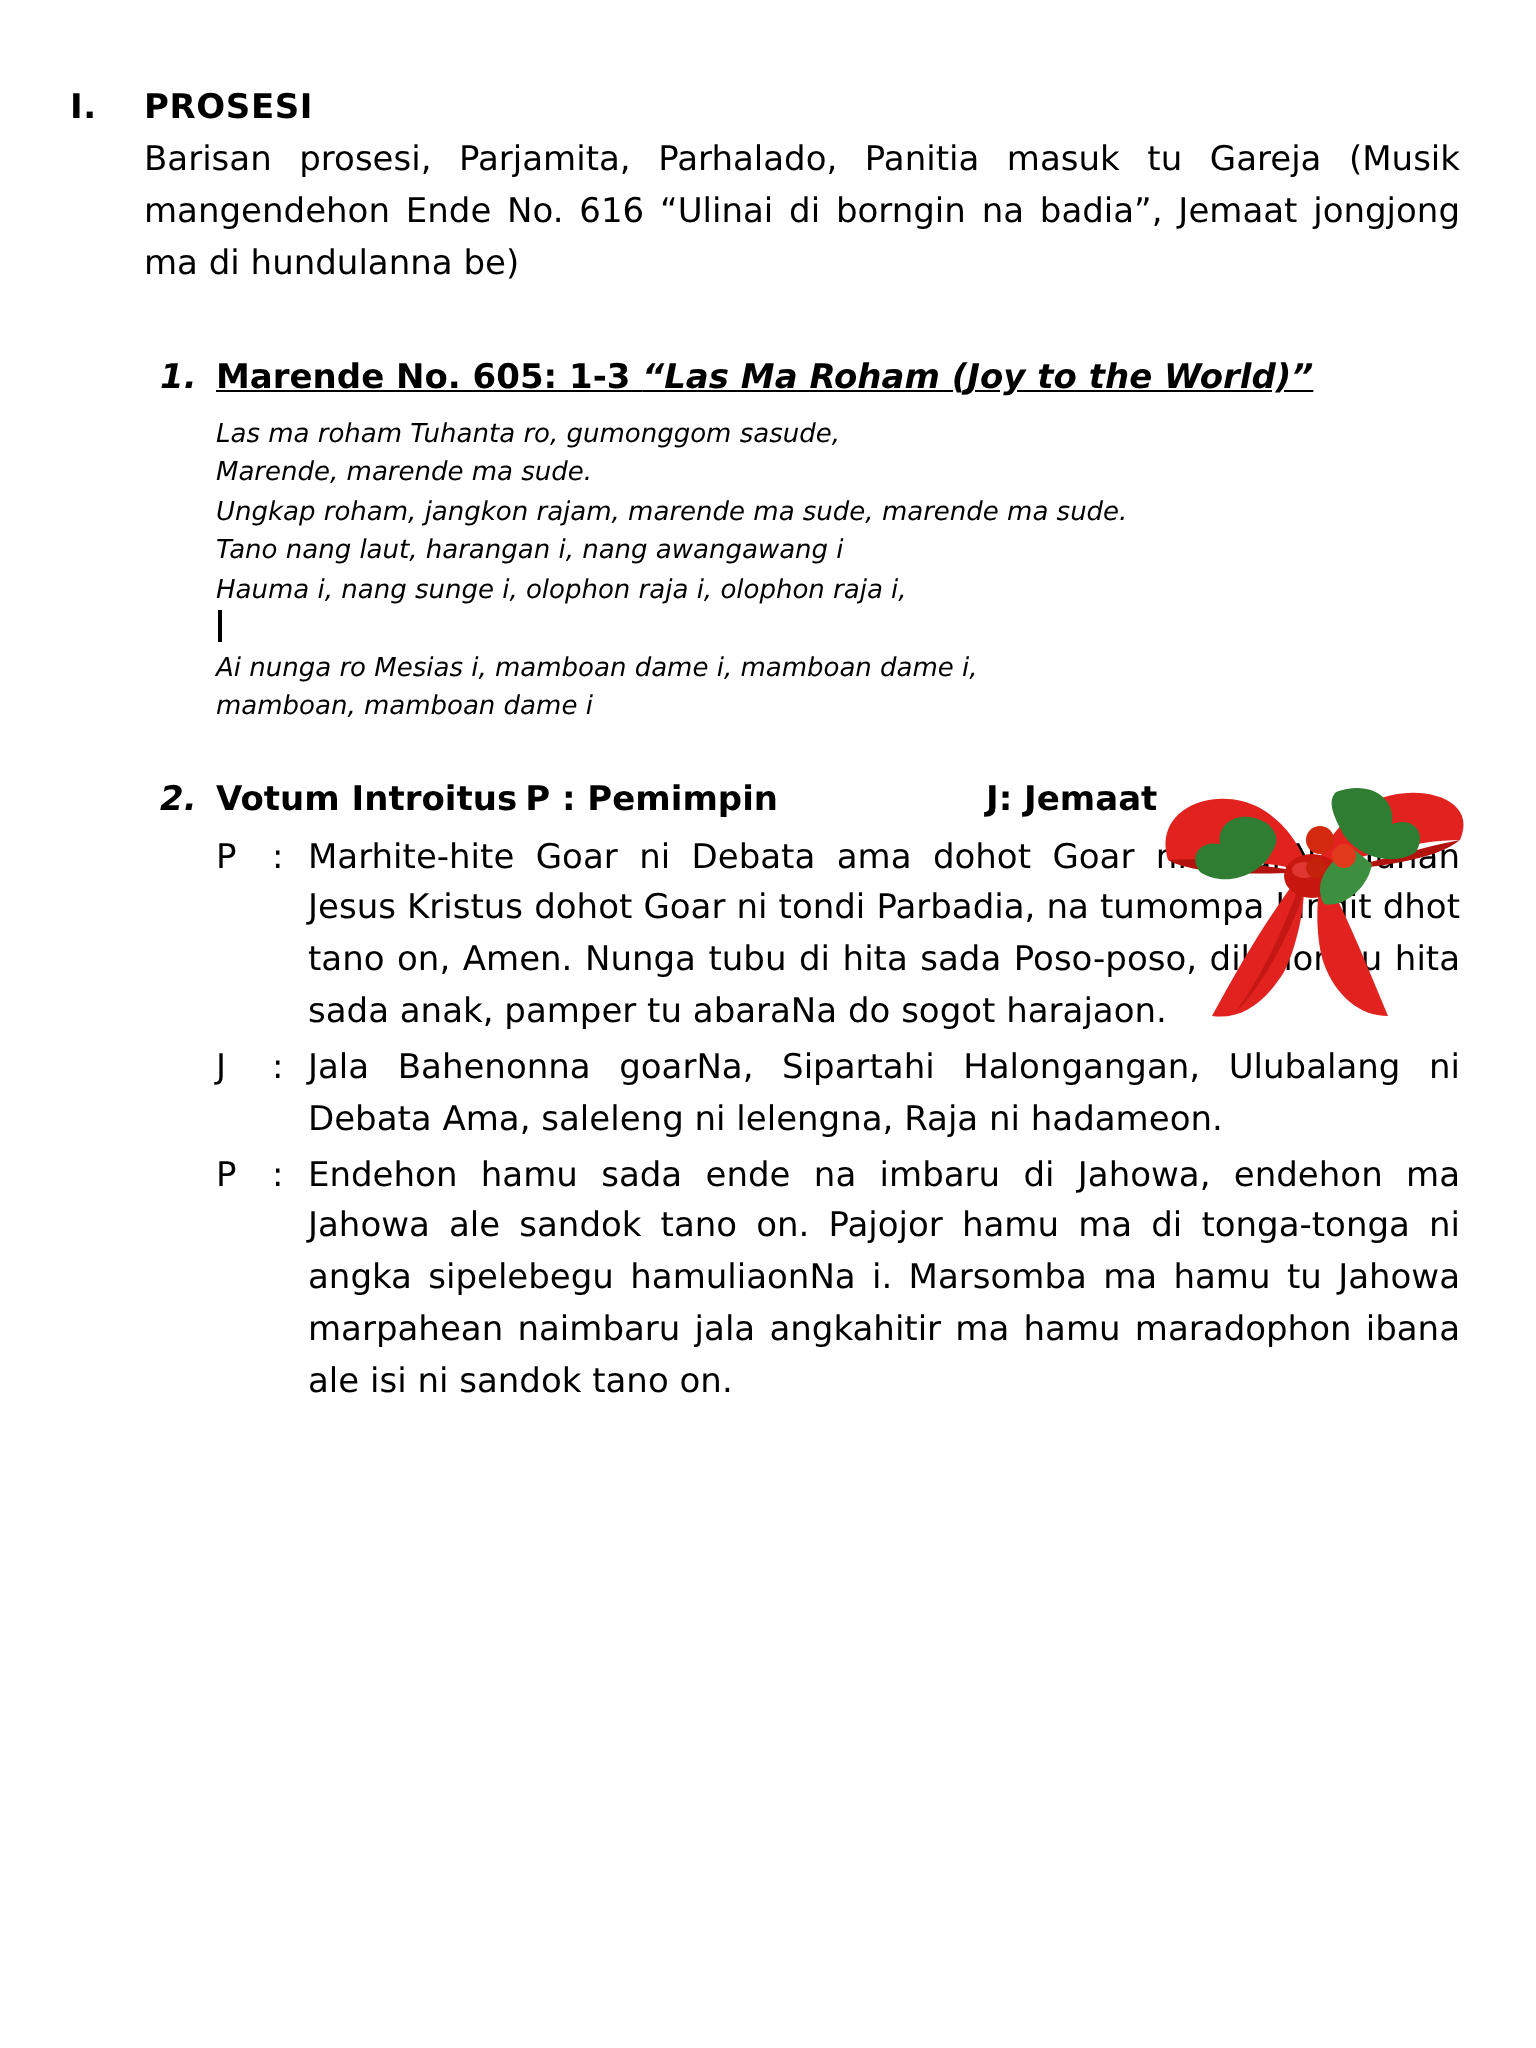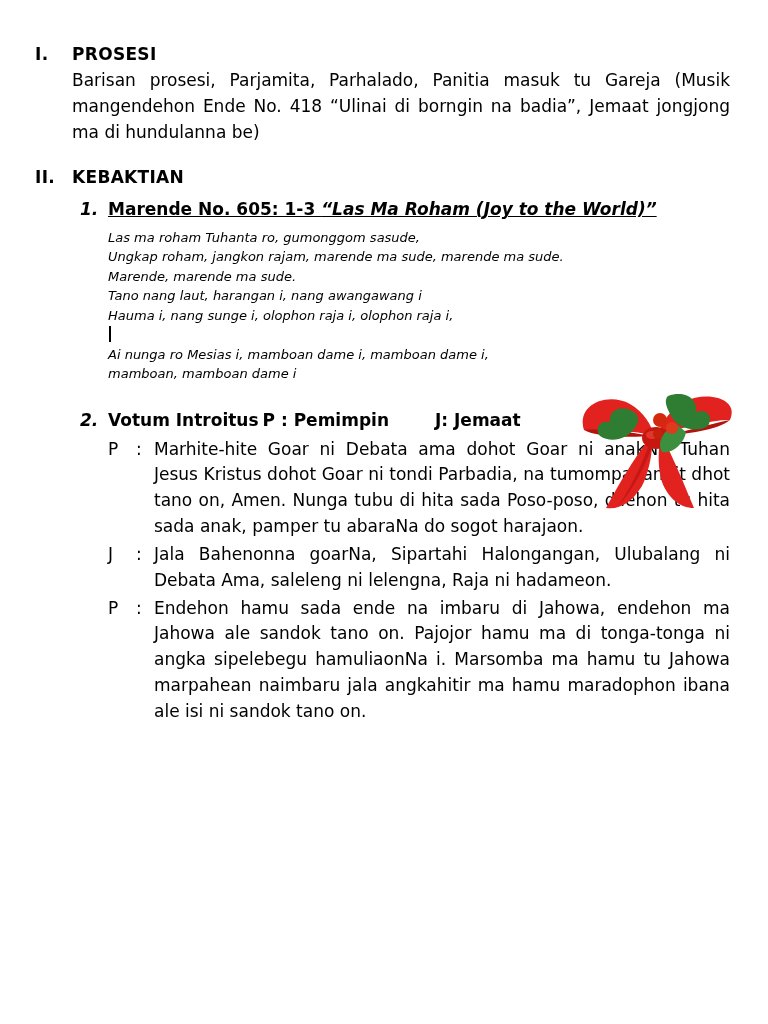--- a/index.html
+++ b/index.html
@@ -106,21 +106,21 @@
     display: flex;
     align-items: baseline;
     font-weight: bold;
     font-size: 17px;
     margin-left: 50px;
     margin-top: 26px;
   }
   .votum-head .item-num { width: 28px; flex: 0 0 28px; font-style: italic; }
   .votum-label { }
   .votum-p { margin-left: 4px; }
-  .votum-j { margin-left: 46px; }
+  .votum-j { margin-left: 104px; }
 
   .dialog {
     margin-left: 78px;
     margin-top: 7px;
     font-size: 17px;
   }
   .dline {
     display: flex;
     align-items: baseline;
     margin-top: 2px;
@@ -153,39 +153,35 @@
 <body>
 
 <div class="page">
 
   <div class="content">
 
     <div class="sec-head">
       <span class="sec-num">I.</span>
       <span class="sec-title">PROSESI</span>
     </div>
-    <div class="para">Barisan prosesi, Parjamita, Parhalado, Panitia masuk tu Gareja (Musik mangendehon Ende No. 418 “Ulinai di borngin na badia”, Jemaat jongjong ma di hundulanna be)</div>
+    <div class="para">Barisan prosesi, Parjamita, Parhalado, Panitia masuk tu Gareja (Musik mangendehon Ende No. 616 “Ulinai di borngin na badia”, Jemaat jongjong ma di hundulanna be)</div>
 
     <div class="gap-lg"></div>
 
-    <div class="sec-head">
-      <span class="sec-num">II.</span>
-      <span class="sec-title">KEBAKTIAN</span>
-    </div>
 
     <div class="item">
       <div class="item-head">
         <span class="item-num">1.</span>
         <span class="item-title"><span>Marende No. 605: 1-3 </span><span class="ital">“Las Ma Roham (Joy to the World)”</span></span>
       </div>
 
       <div class="lyrics">
         <div>Las ma roham Tuhanta ro, gumonggom sasude,</div>
+        <div>Marende, marende ma sude.</div>
         <div>Ungkap roham, jangkon rajam, marende ma sude, marende ma sude.</div>
-        <div>Marende, marende ma sude.</div>
         <div class="indent">Tano nang laut, harangan i, nang awangawang i</div>
         <div class="indent">Hauma i, nang sunge i, olophon raja i, olophon raja i,</div>
         <div class="indent"><span class="caret"></span></div>
         <div>Ai nunga ro Mesias i, mamboan dame i, mamboan dame i,</div>
         <div>mamboan, mamboan dame i</div>
       </div>
     </div>
 
     <div class="votum-head">
       <span class="item-num">2.</span>

